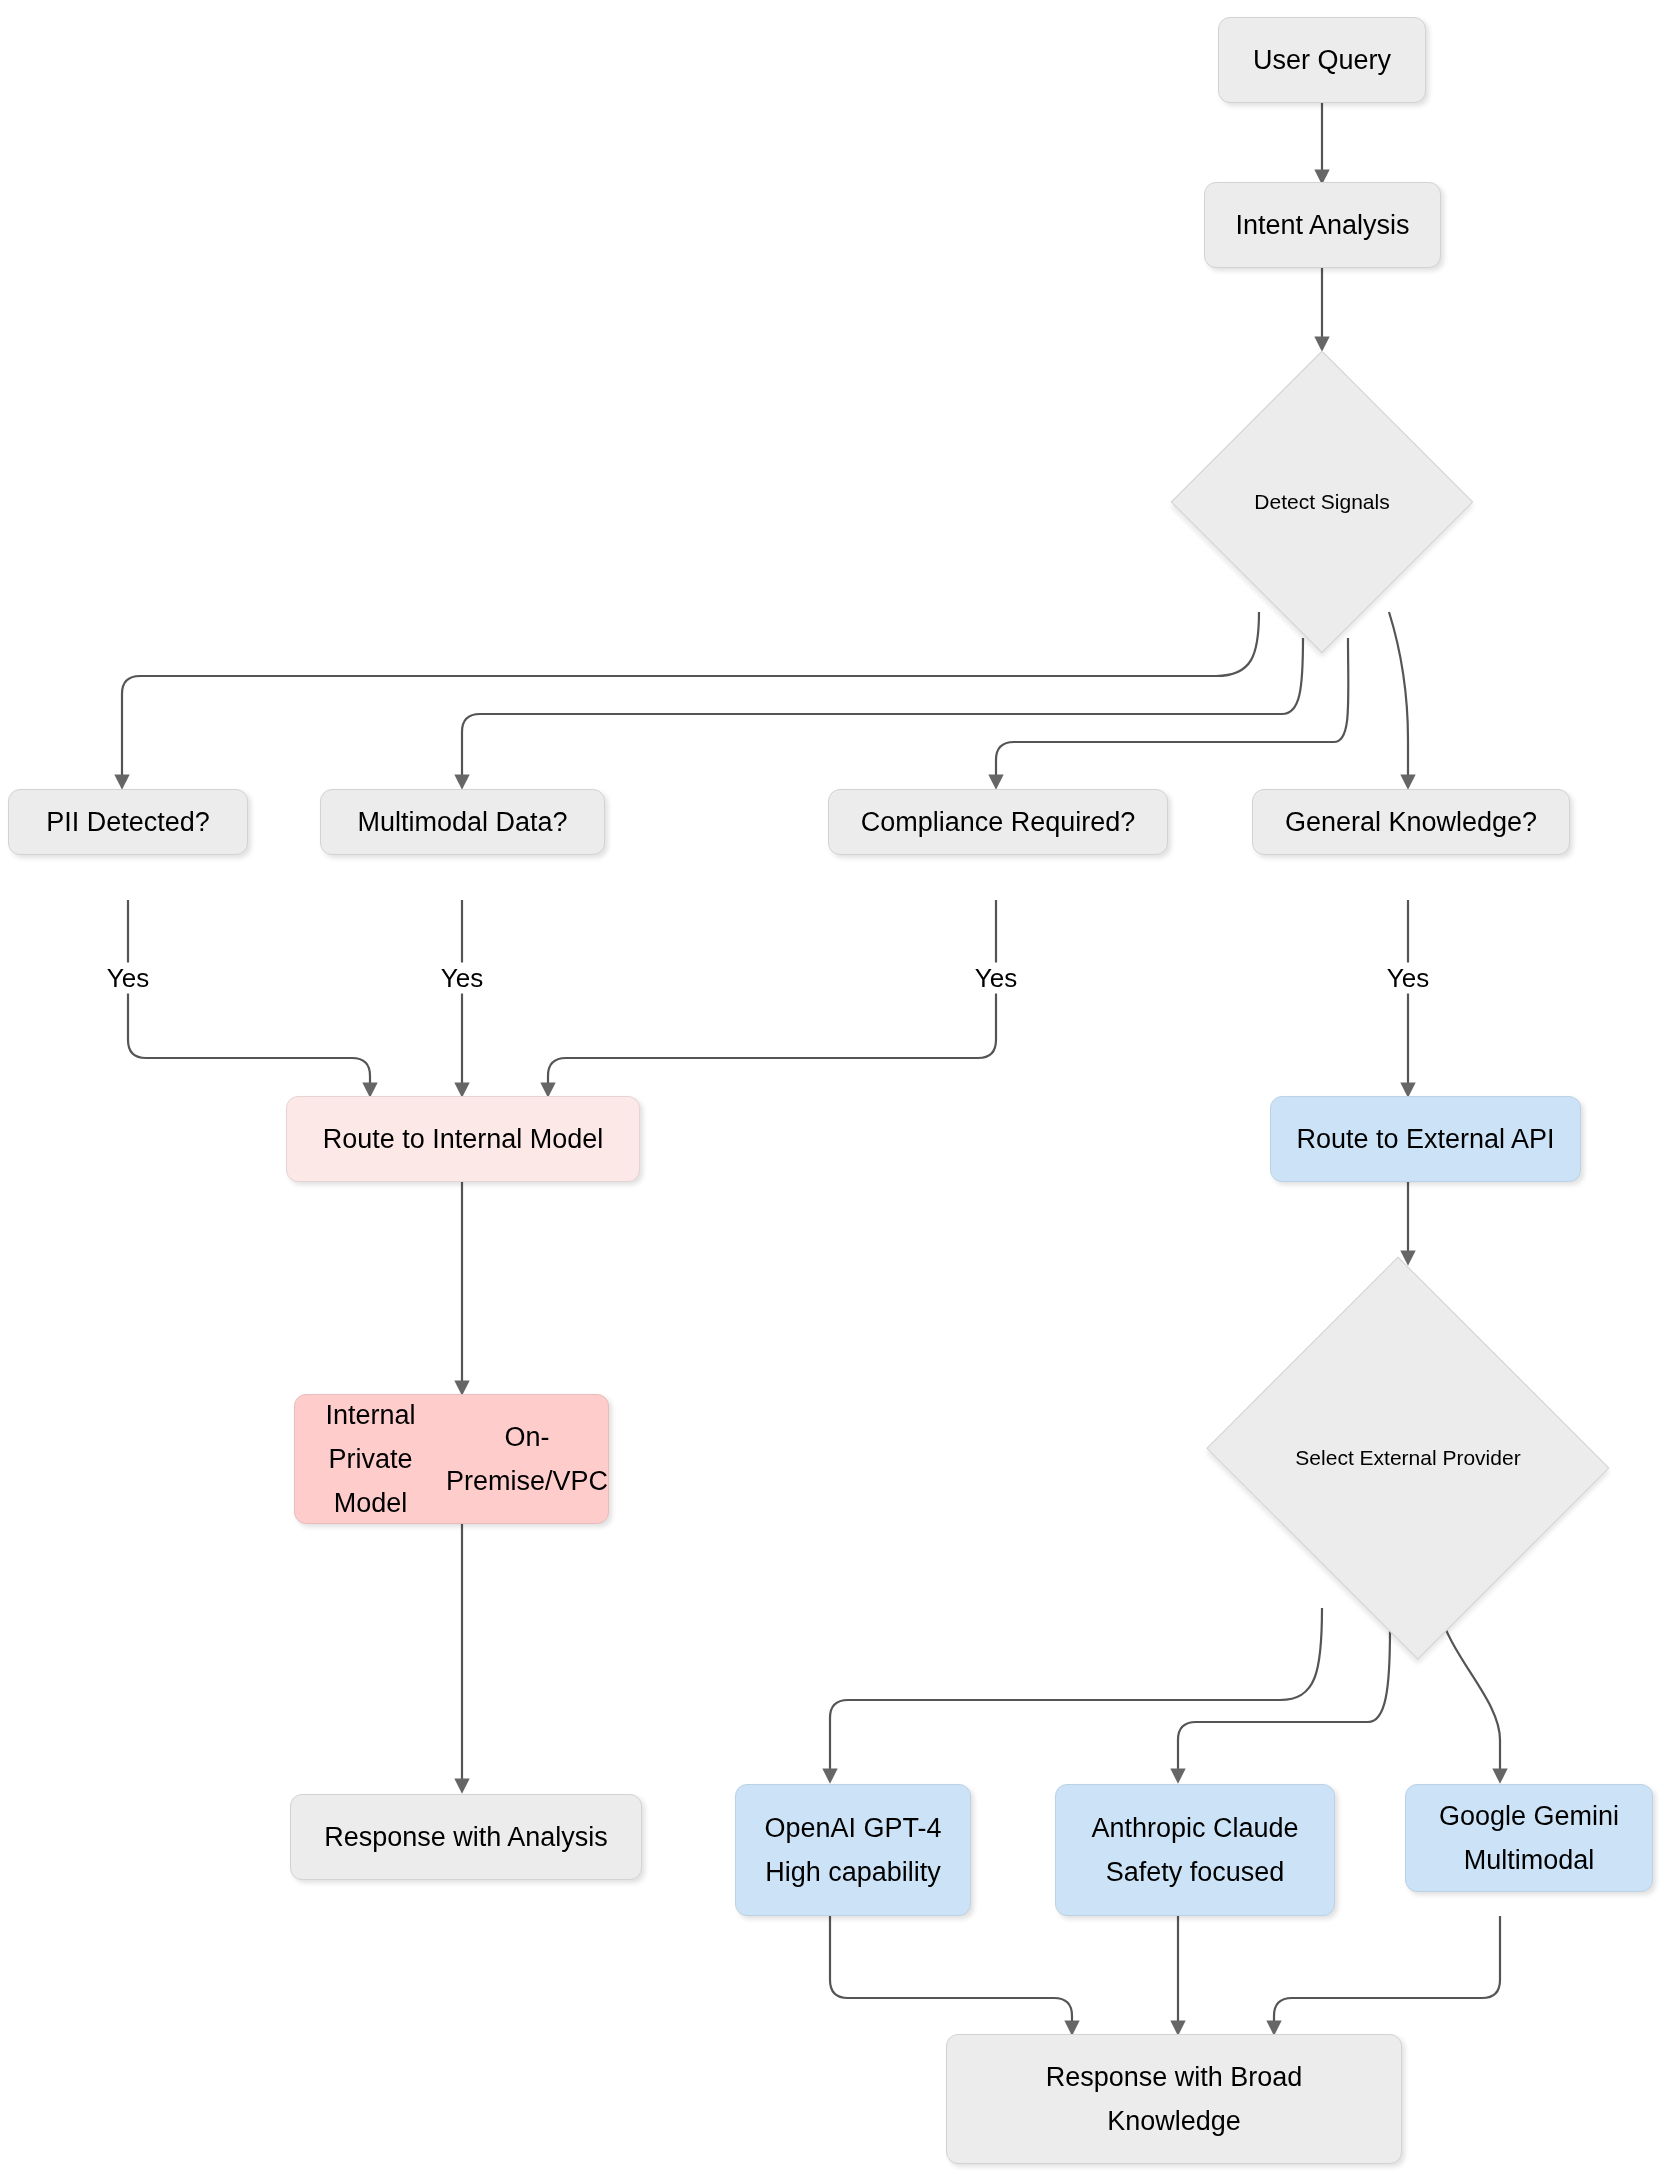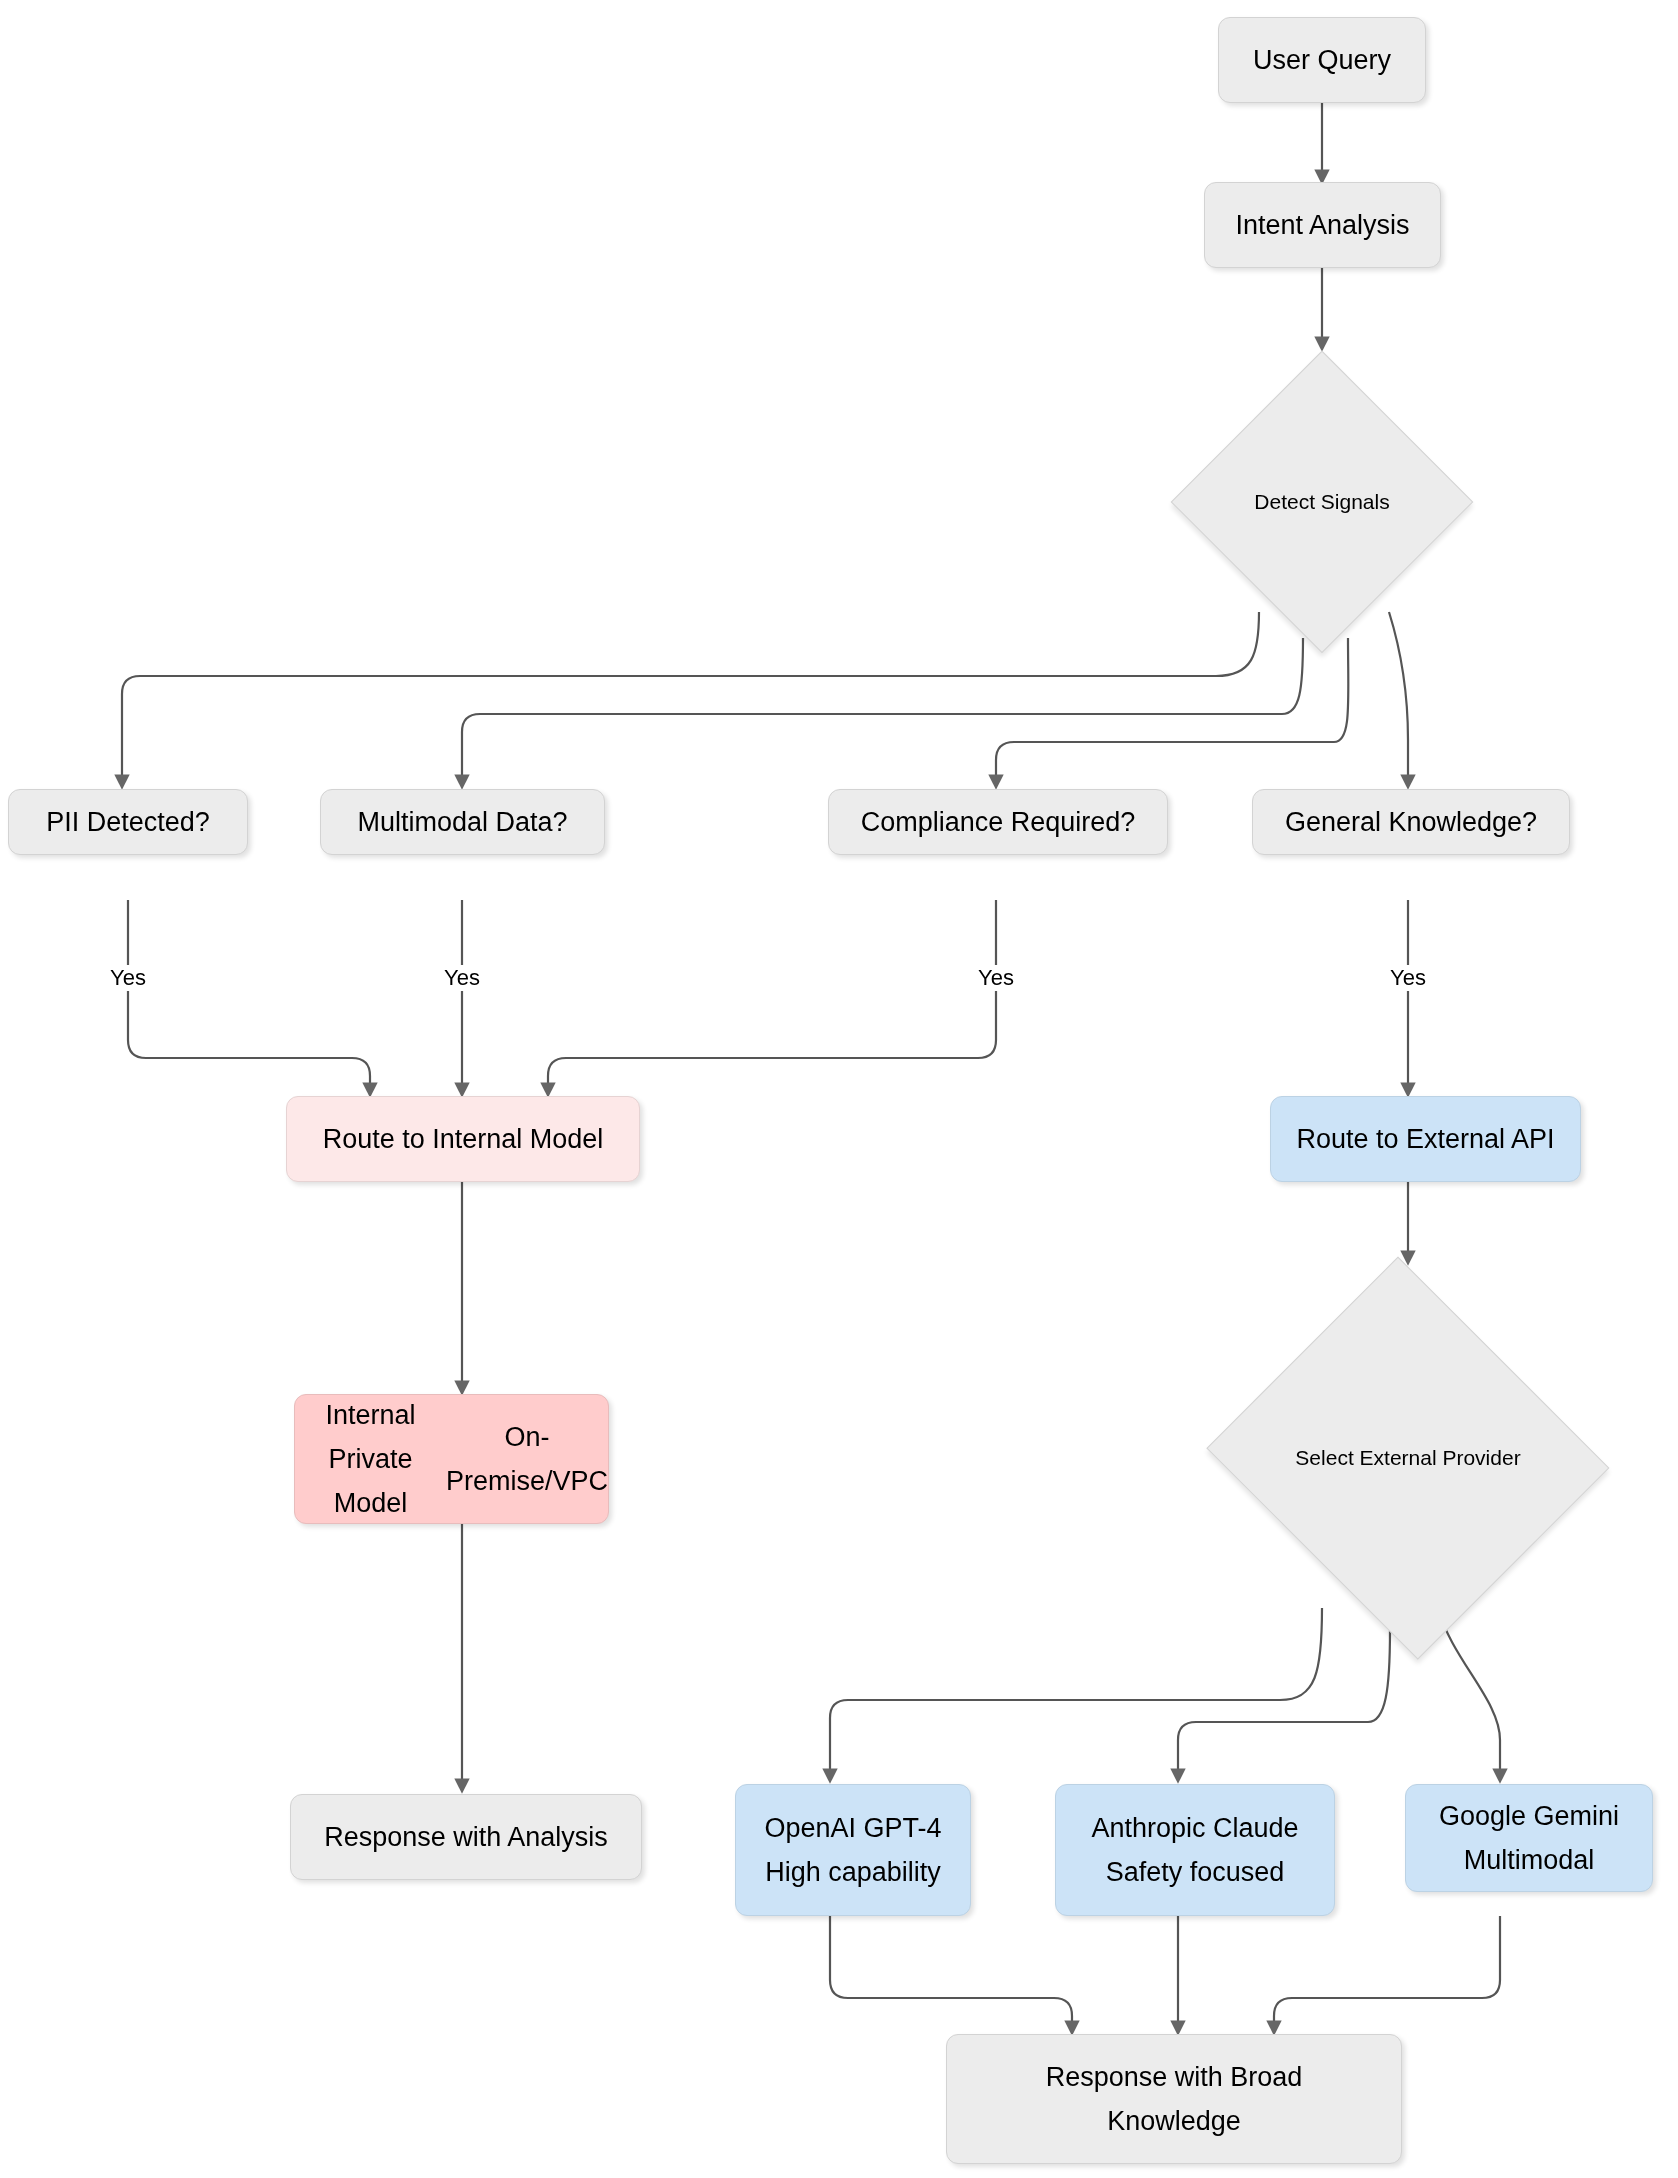--- a/index.html
+++ b/index.html
@@ -64,21 +64,21 @@
     left: 50%;
     top: 50%;
     transform: translate(-50%,-50%);
     white-space: nowrap;
     font-size: 21px;
     color: #000;
     z-index: 3;
   }
   .edge-label {
     position: absolute;
-    font-size: 22px;
+    font-size: 26px;
     color: #000;
     background: #ffffff;
     padding: 0 5px;
     z-index: 3;
     white-space: nowrap;
     transform: translate(-50%, -50%);
   }
 </style>
 </head>
 <body>

